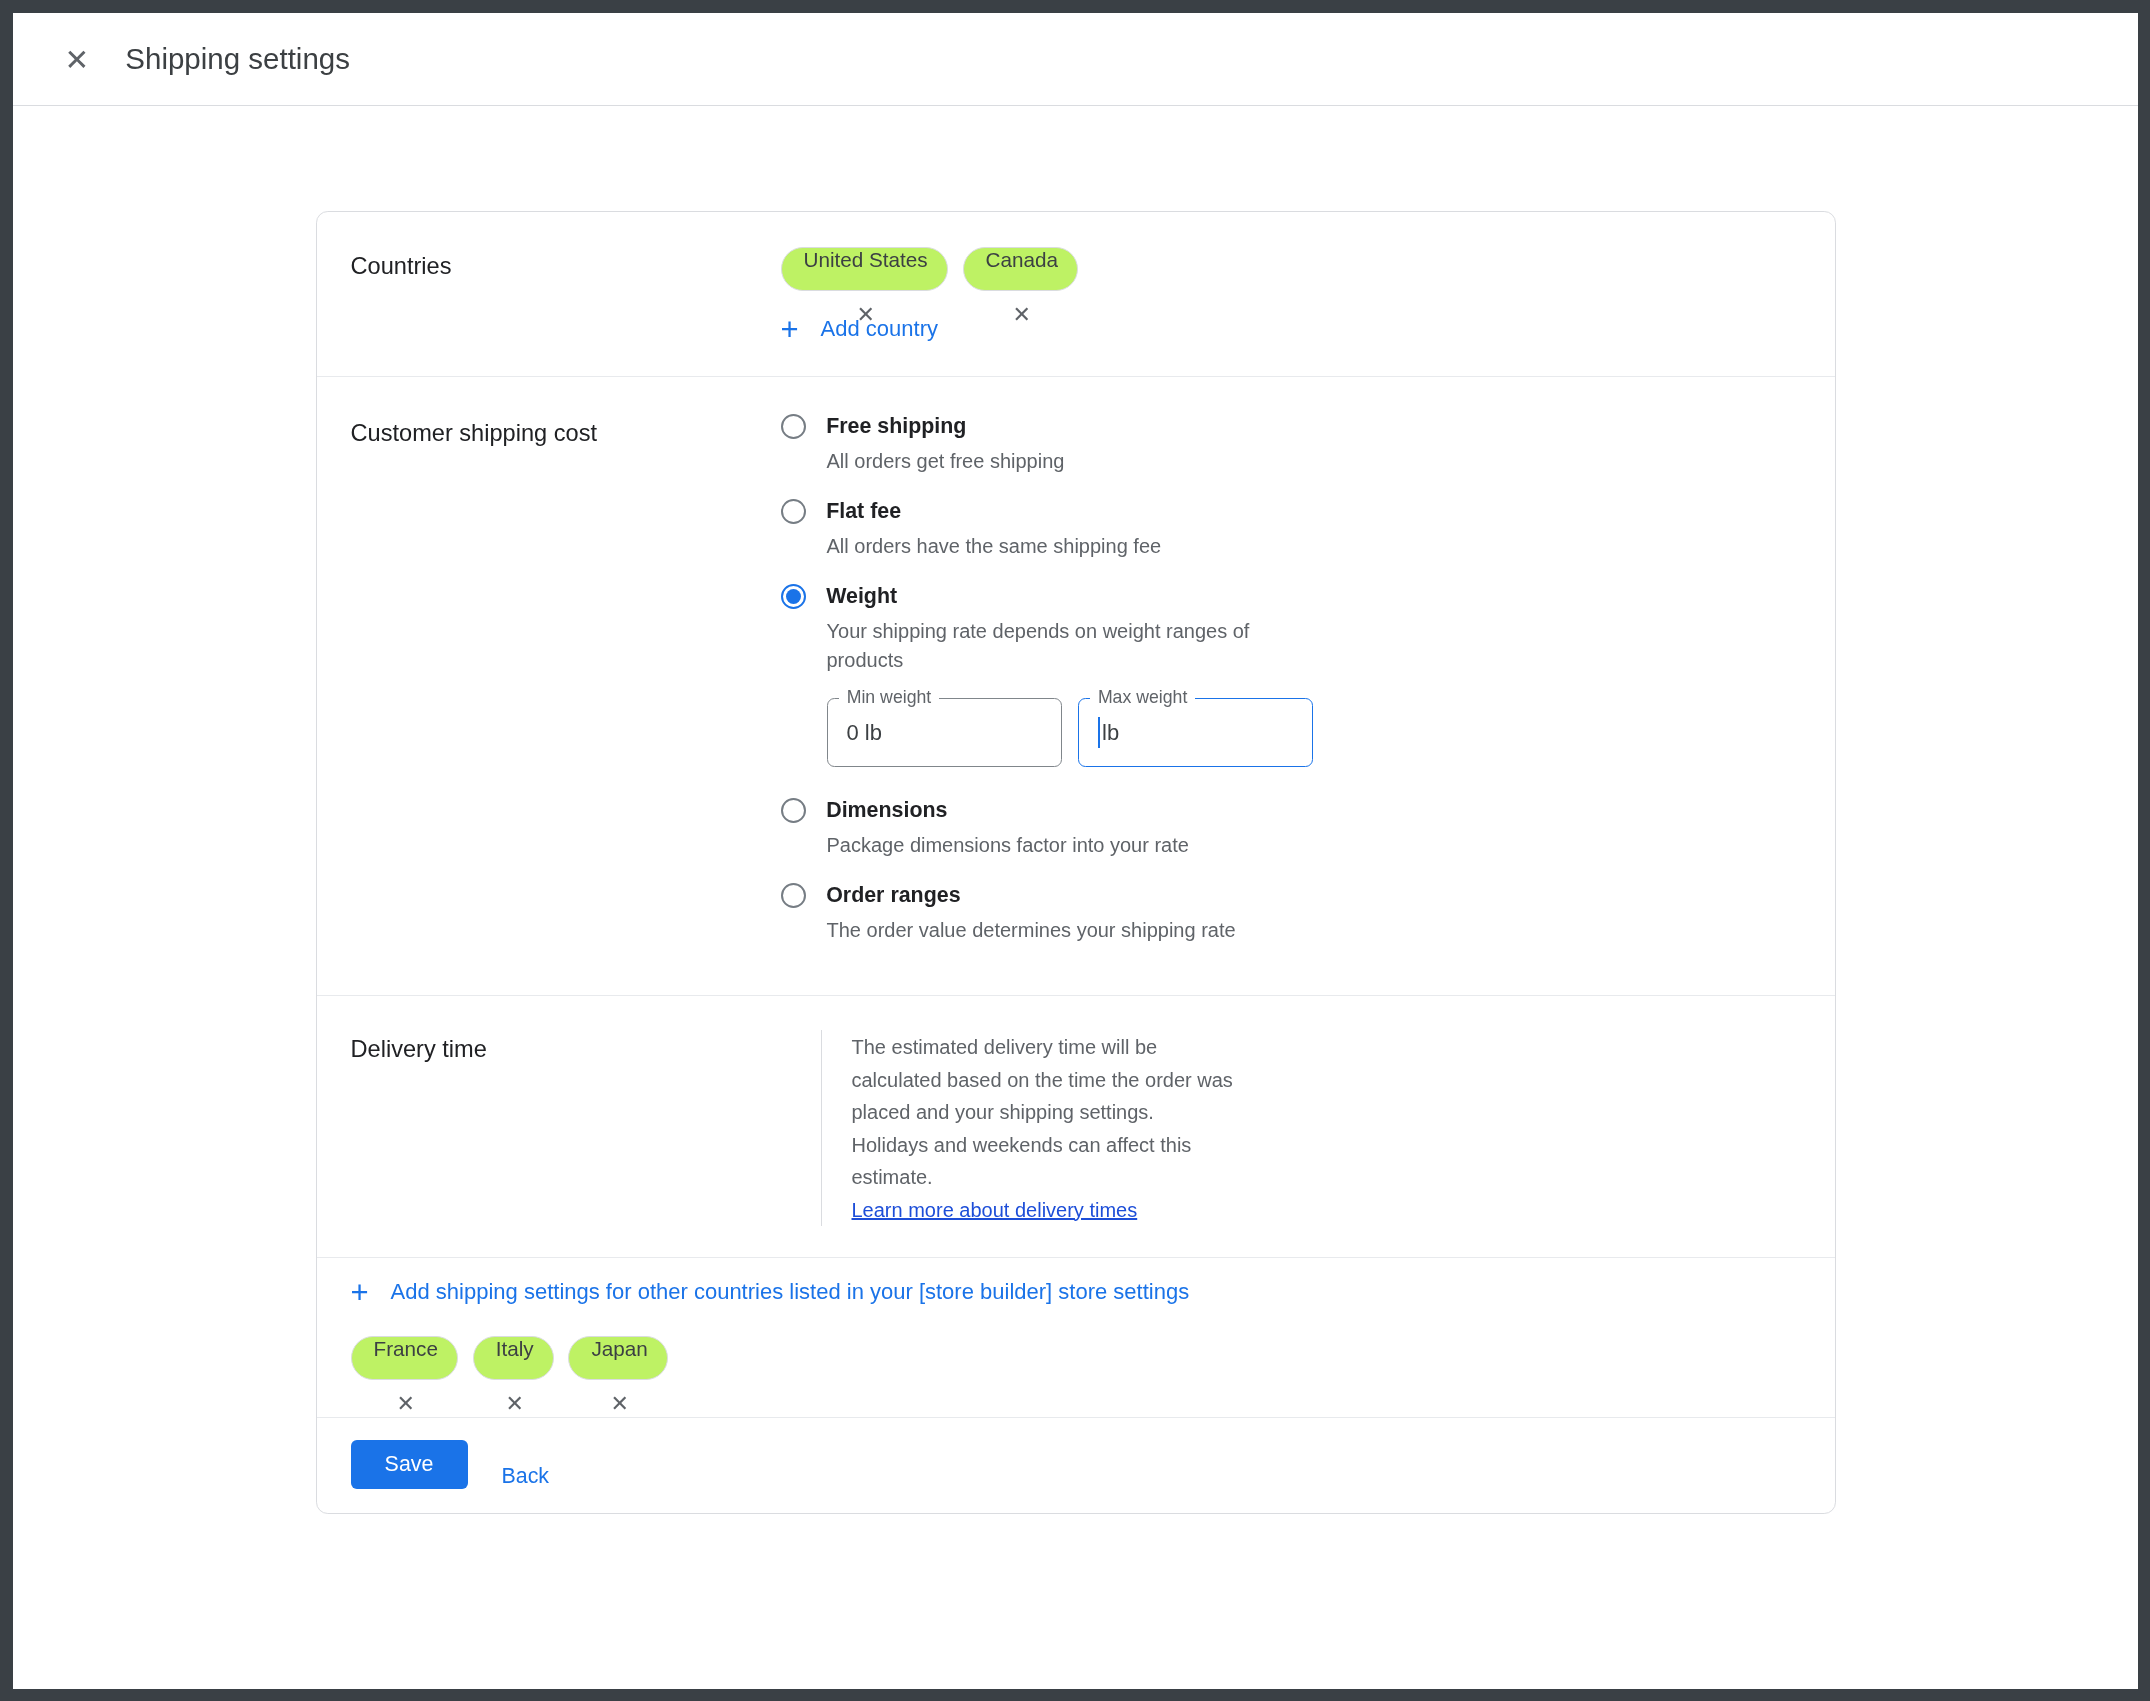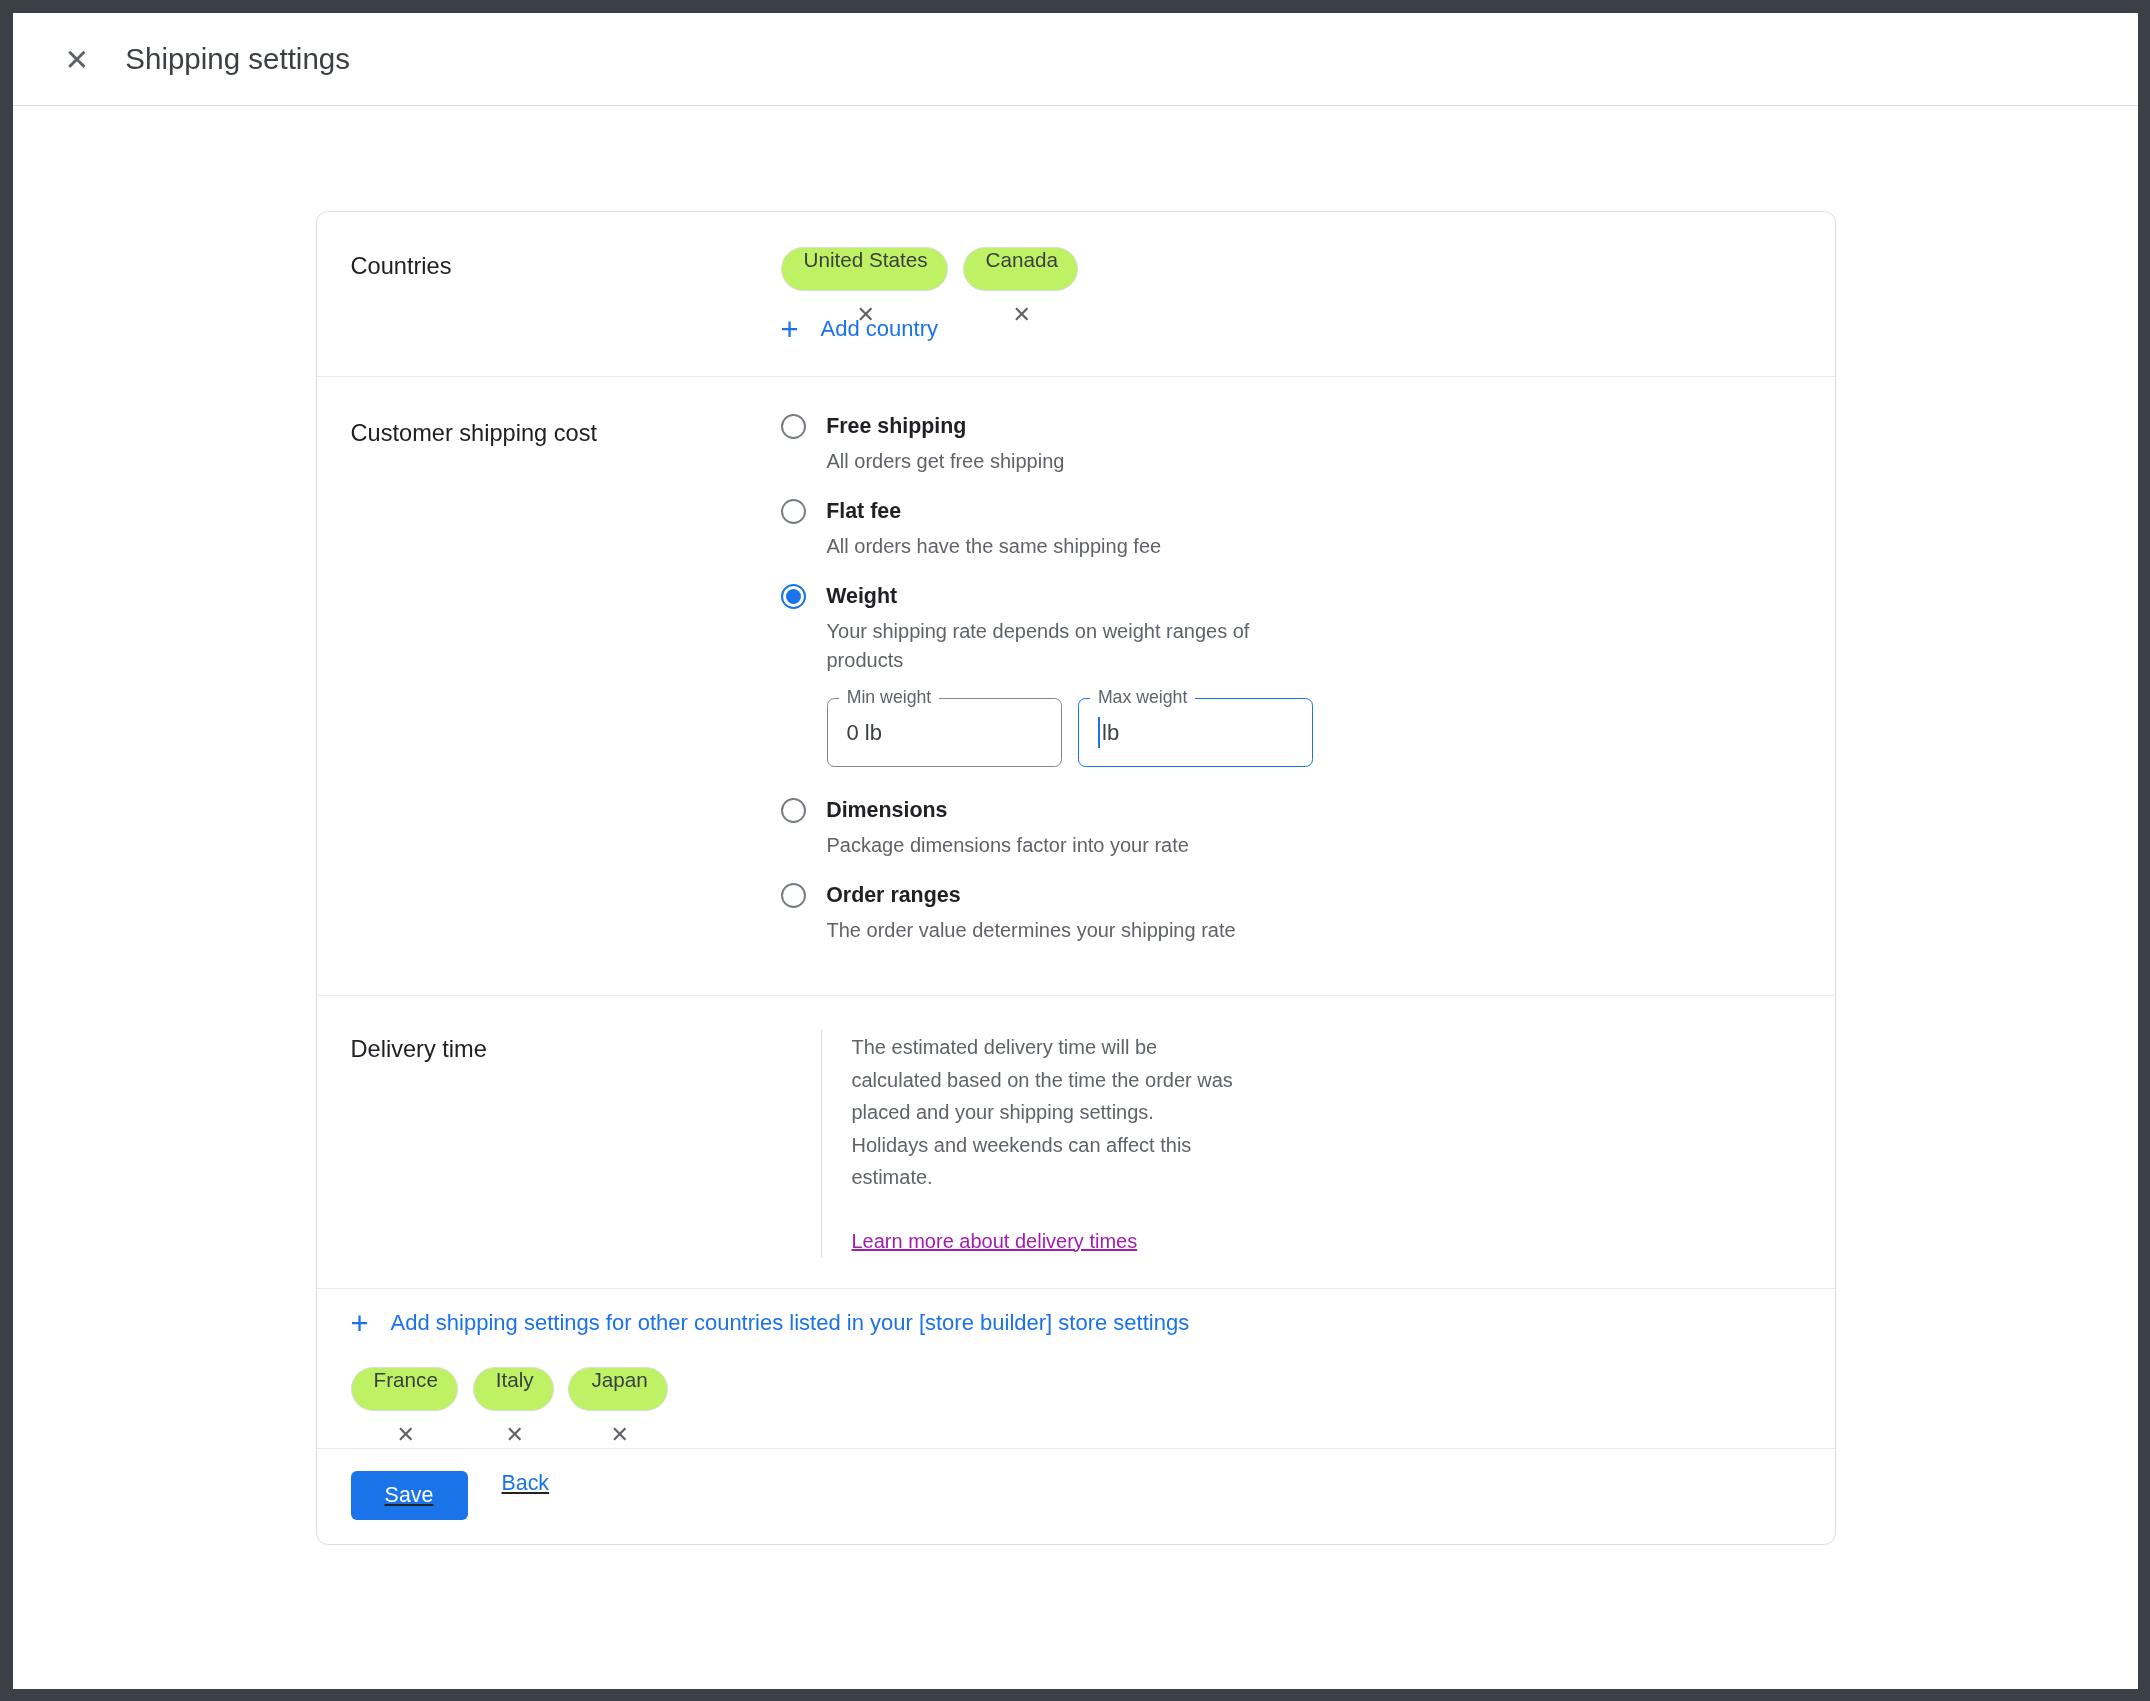--- a/index.html
+++ b/index.html
@@ -33,21 +33,21 @@
 
   
   .blue-link { display:flex; align-items:center; gap:22px; color:#1a73e8; font-size:22px; font-weight:500; cursor:pointer; width:max-content; }
   .plus { font-size:31px; font-weight:400; line-height:25px; }
 
   
   .sec-countries { padding:35px 34px 34px; }
   .sec-cost { padding:37px 34px 26.6px; }
   .sec-delivery { padding:34px 34px 31px; }
   .sec-other { padding:20.7px 34px 37px; }
-  .sec-actions { padding:22px 34px 23.6px; display:flex; align-items:flex-start;text-decoration:underline; }
+  .sec-actions { padding:22px 34px 23.6px; display:flex; align-items:flex-end; }
   .add-country { margin-top:25px; }
 
   
   .option { margin-bottom:23.6px; }
   .option-head { display:flex; align-items:flex-end; gap:20.7px; cursor:pointer; width:max-content; }
   .radio { width:25px; height:25px; border:2.2px solid #767d84; border-radius:50%; box-sizing:border-box; flex:none; background:#fff; }
   .radio.selected { border-color:#1a73e8; position:relative; }
   .radio.selected::after { content:''; position:absolute; inset:3px; background:#1a73e8; border-radius:50%; }
   .option-label { font-size:21.4px; font-weight:700; color:#202124; }
   .option-desc { margin:7.4px 0 0 46px; font-size:20px; color:#5f6368; line-height:29px; max-width:487px; }
@@ -60,21 +60,21 @@
   .field.focused { border-color:#1a73e8; }
   .field-label { position:absolute; top:-12.6px; left:11.8px; background:#fff; padding:0 7.4px; font-size:17.7px; color:#5f6368; white-space:nowrap; }
   .field-value { font-size:22px; color:#3c4043; display:flex; align-items:center; }
   .caret { width:2.2px; height:31px; background:#1a73e8; margin-right:2.2px; }
 
   
   .delivery-content { display:flex; align-items:stretch; }
   .delivery-fields { display:flex; gap:13.3px; }
   .vdivider { width:1.5px; background:#dadce0; margin:0 29.5px 0 40px; }
   .note { width:414px; font-size:20px; line-height:32.5px; color:#5f6368; padding-top:1.5px; }
-  .note-link { display:inline-block; margin-top:31px; color:#a21caf; text-decoration:underline; font-size:20px; cursor:pointer; }
+  .note-link { display:inline-block; color:#1d4ed8; text-decoration:underline; font-size:20px; cursor:pointer; }
 
   
   .other-chips { margin-top:31px; }
 
   
   .save-btn { width:117px; height:49px; background:#1a73e8; color:#ffffff; border:none; border-radius:5.9px;
               font-size:21.4px; font-weight:500; font-family:"Liberation Sans",sans-serif; cursor:pointer; }
   .back-link { margin-left:34px; color:#1a73e8; font-size:21.4px; font-weight:500; cursor:pointer; }
 </style>
 </head>

